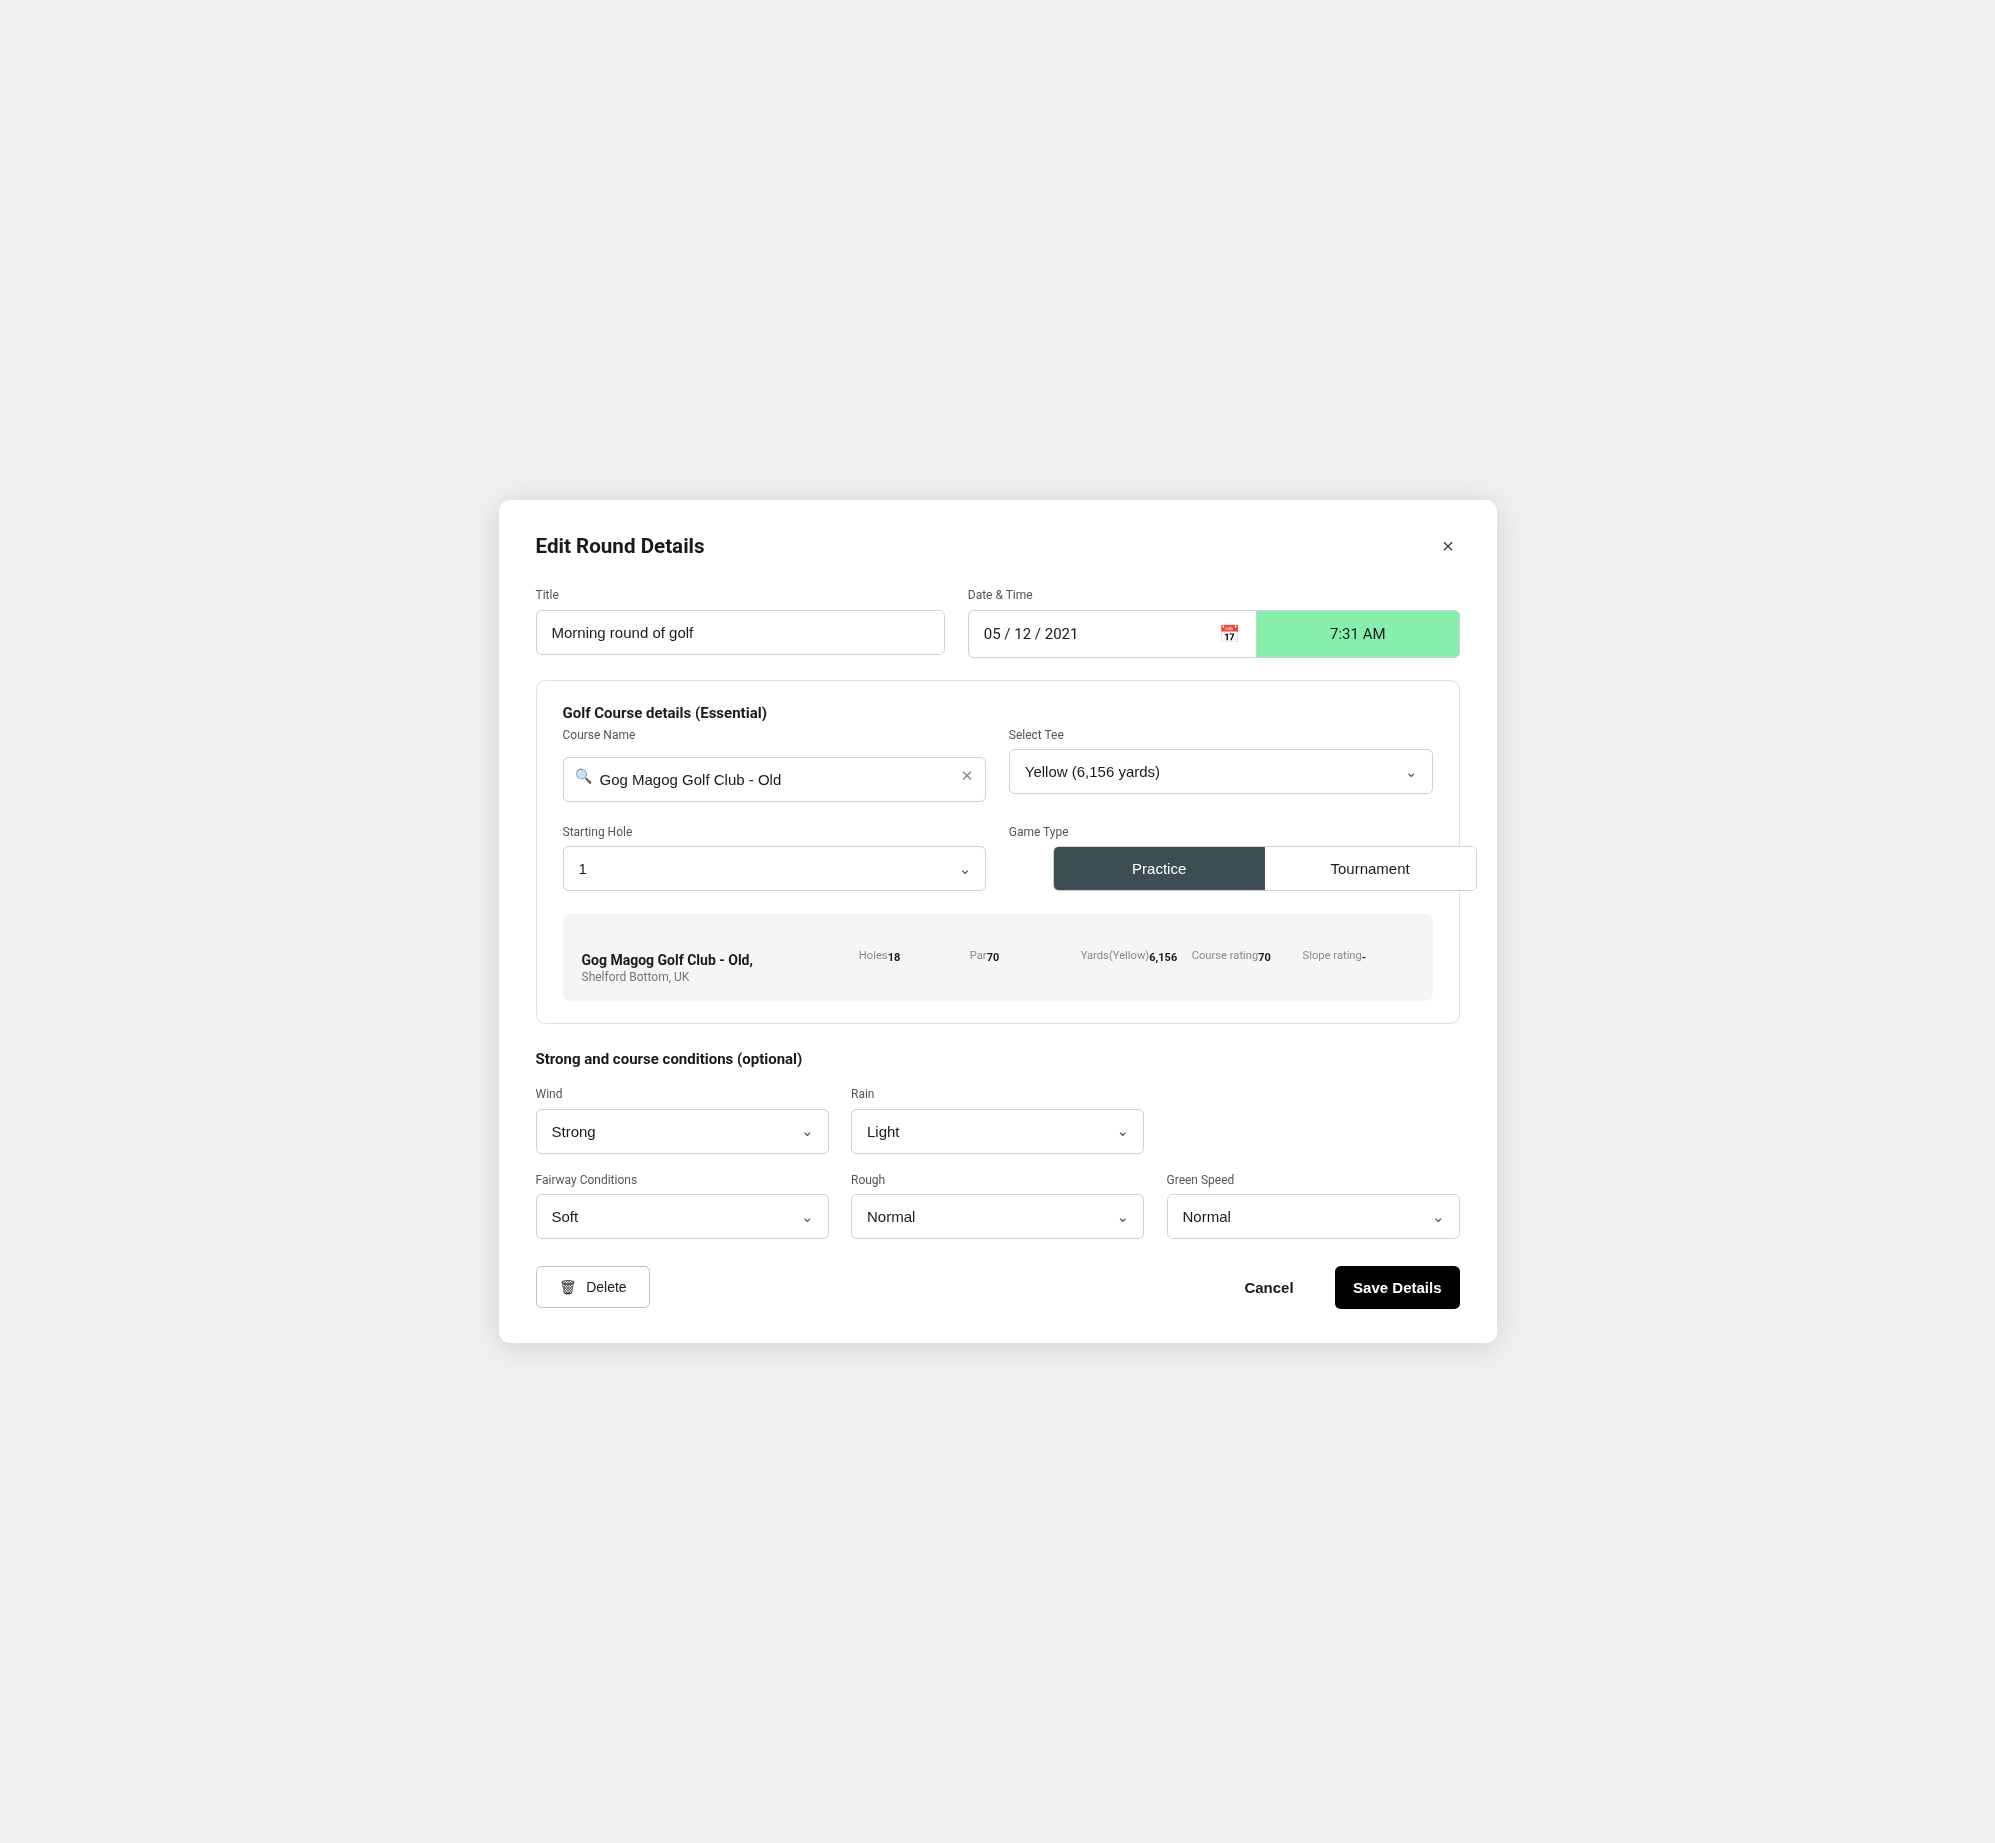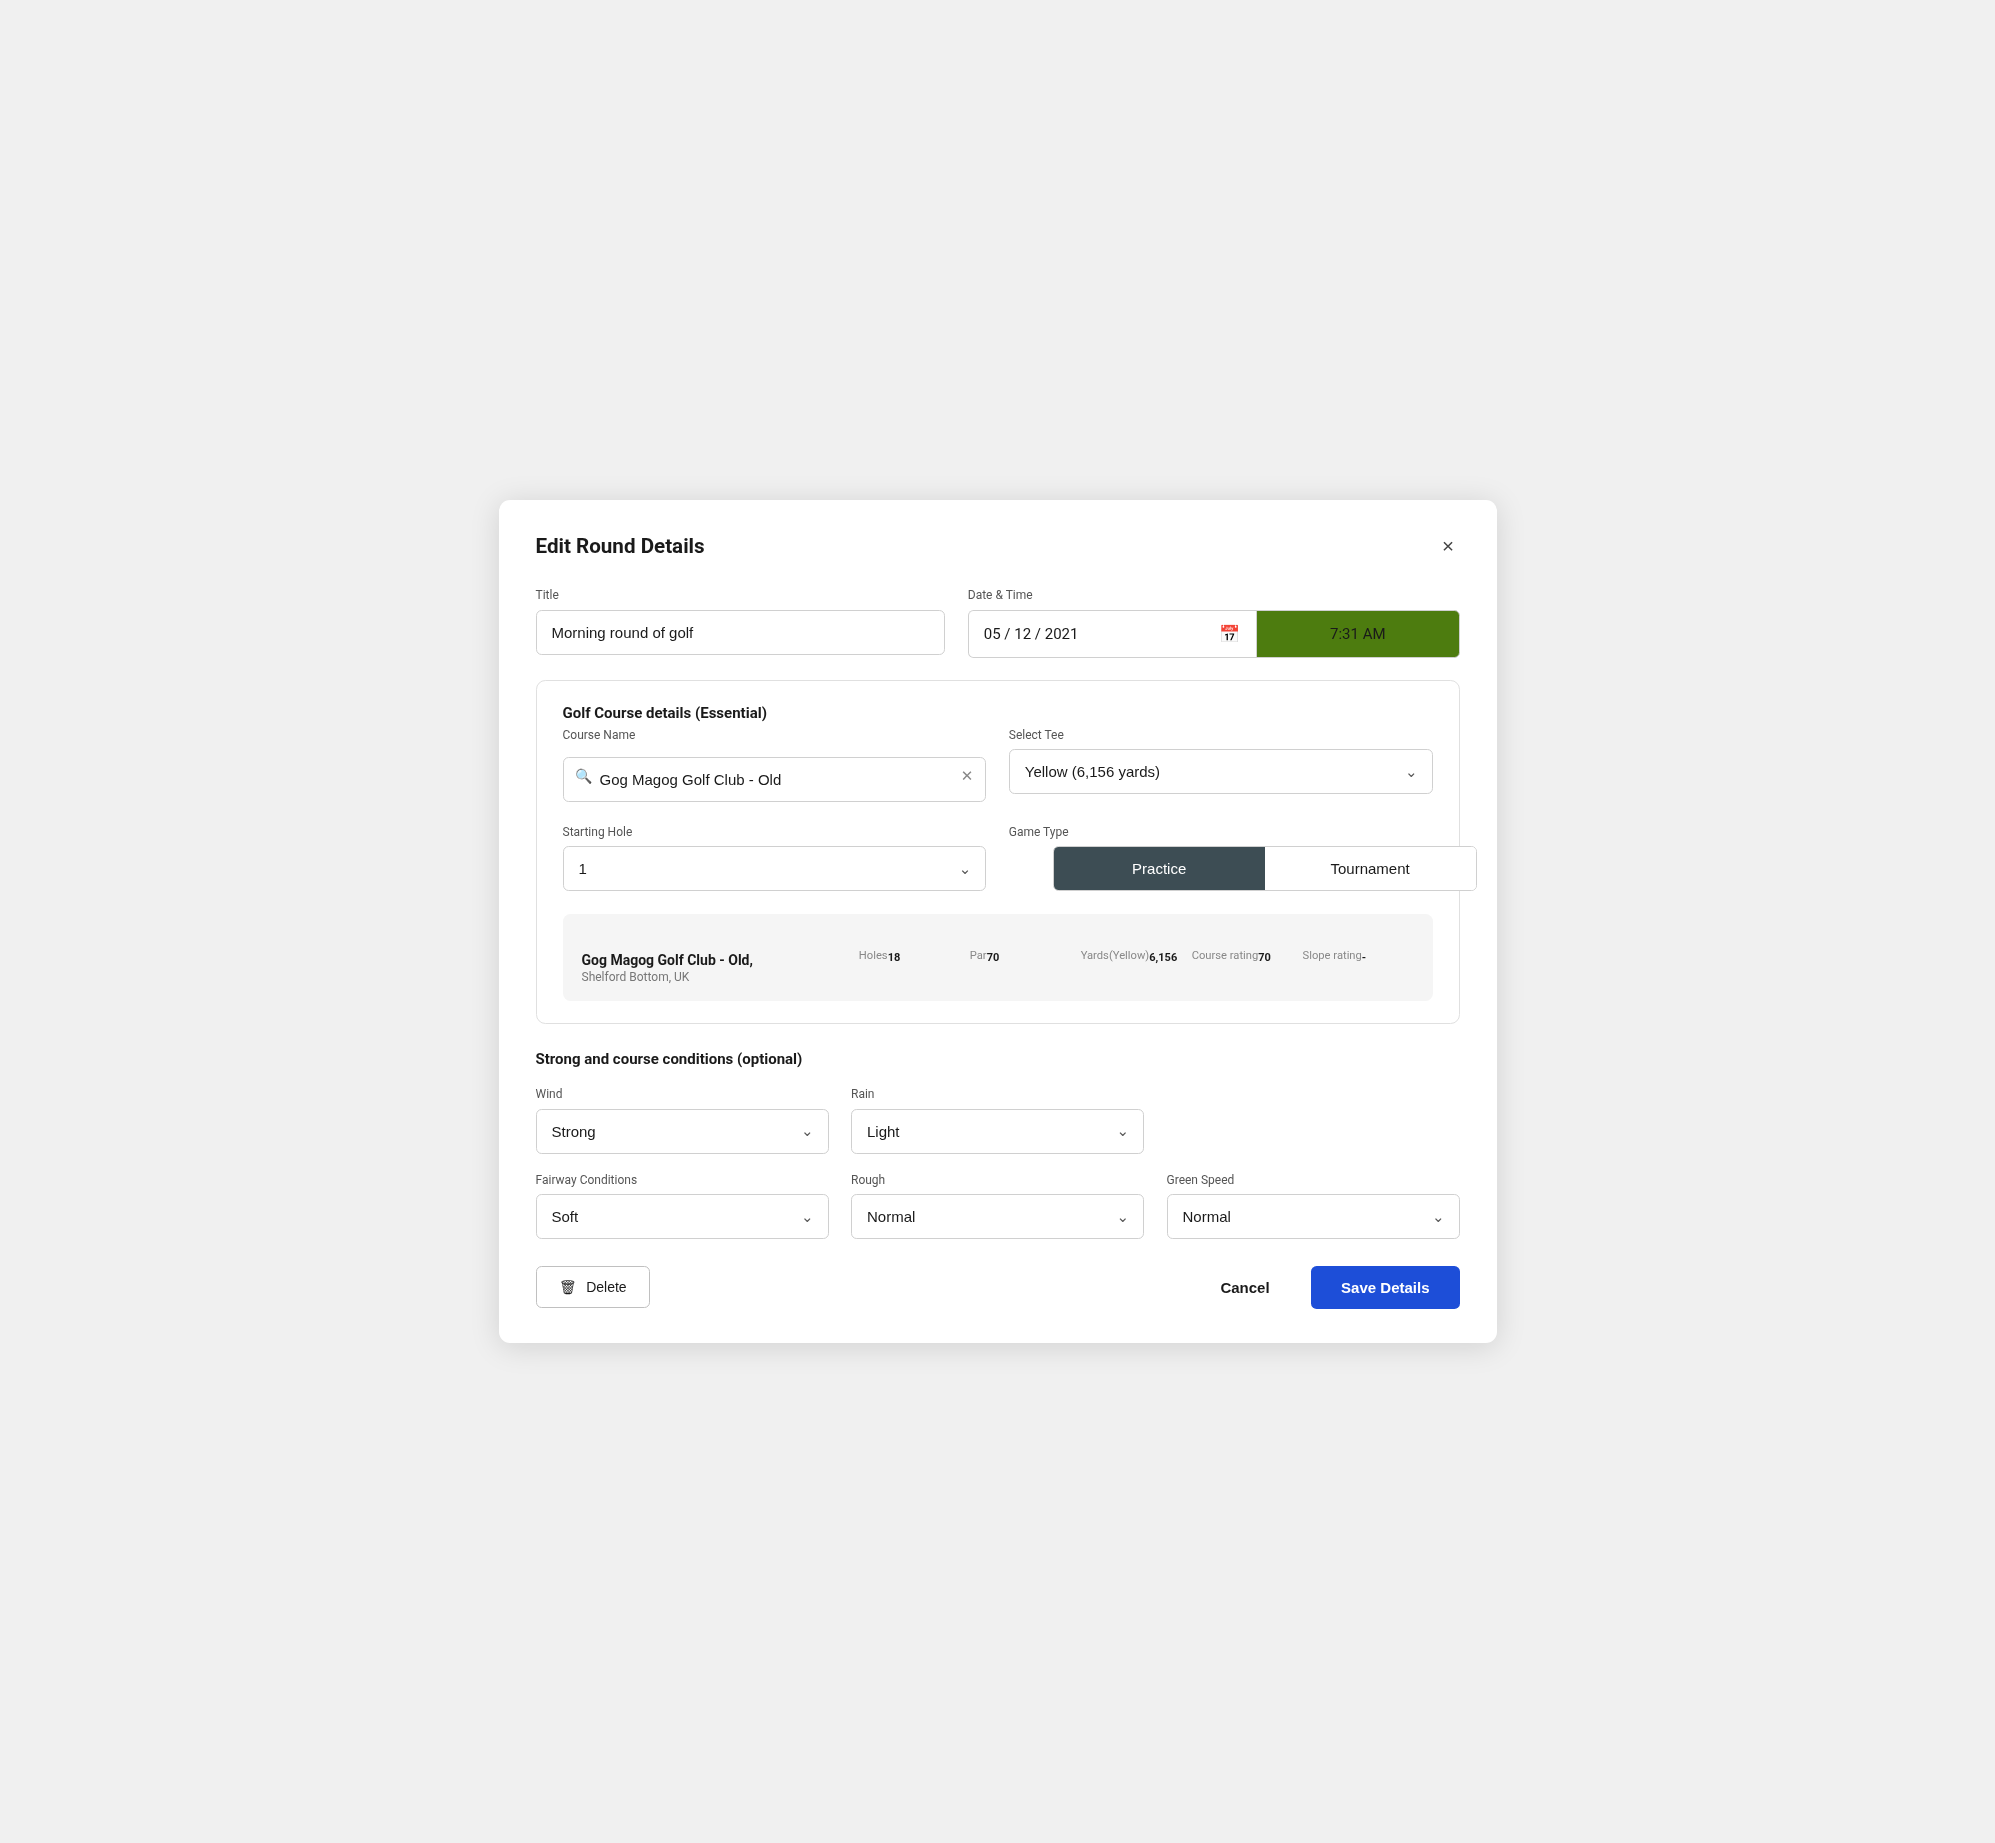--- a/index.html
+++ b/index.html
@@ -87,21 +87,21 @@
       color: #aaa;
       font-size: 17px;
       margin-left: auto;
     }
     .time-field {
       border: 1.4px solid #d0d0d0;
       border-radius: 0 5.6px 5.6px 0;
       padding: 13px 15px;
       font-size: 15px;
       color: #1a1a1a;
-      background: #4d7c0f;
+      background: #86efac;
       display: flex;
       align-items: center;
       justify-content: center;
       flex: 1;
     }
     .section-box {
       border: 1.4px solid #e0e0e0;
       border-radius: 9.4px;
       padding: 22.5px 26px;
       margin-bottom: 26px;
@@ -261,25 +261,25 @@
     .cancel-btn {
       background: none;
       border: none;
       font-size: 15px;
       font-weight: 600;
       color: #1a1a1a;
       cursor: pointer;
       padding: 12px 19px;
     }
     .save-btn {
-      background: #1d4ed8;
+      background: #000000;
       color: #fff;
       border: none;
       border-radius: 5.6px;
-      padding: 13px 30px;
+      padding: 13px 18px;
       font-size: 15px;
       font-weight: 600;
       cursor: pointer;
     }
   </style>
 </head>
 <body>
 
 <div class="modal">
 

